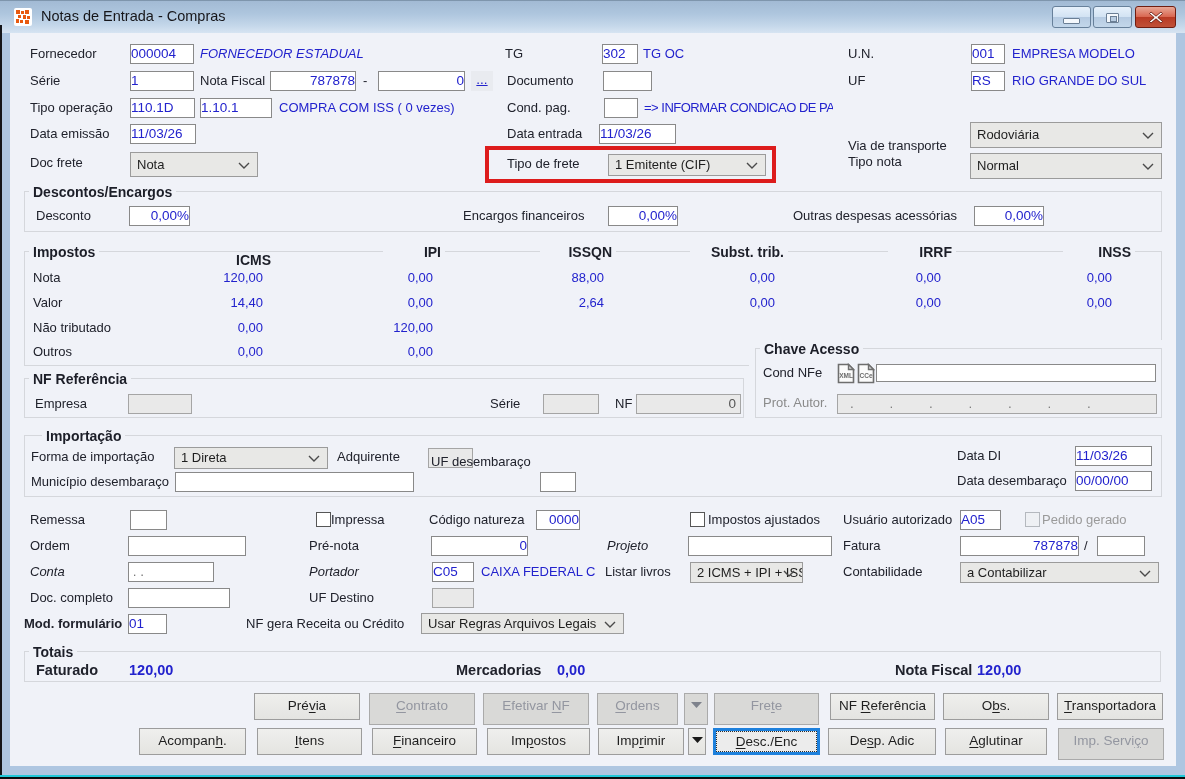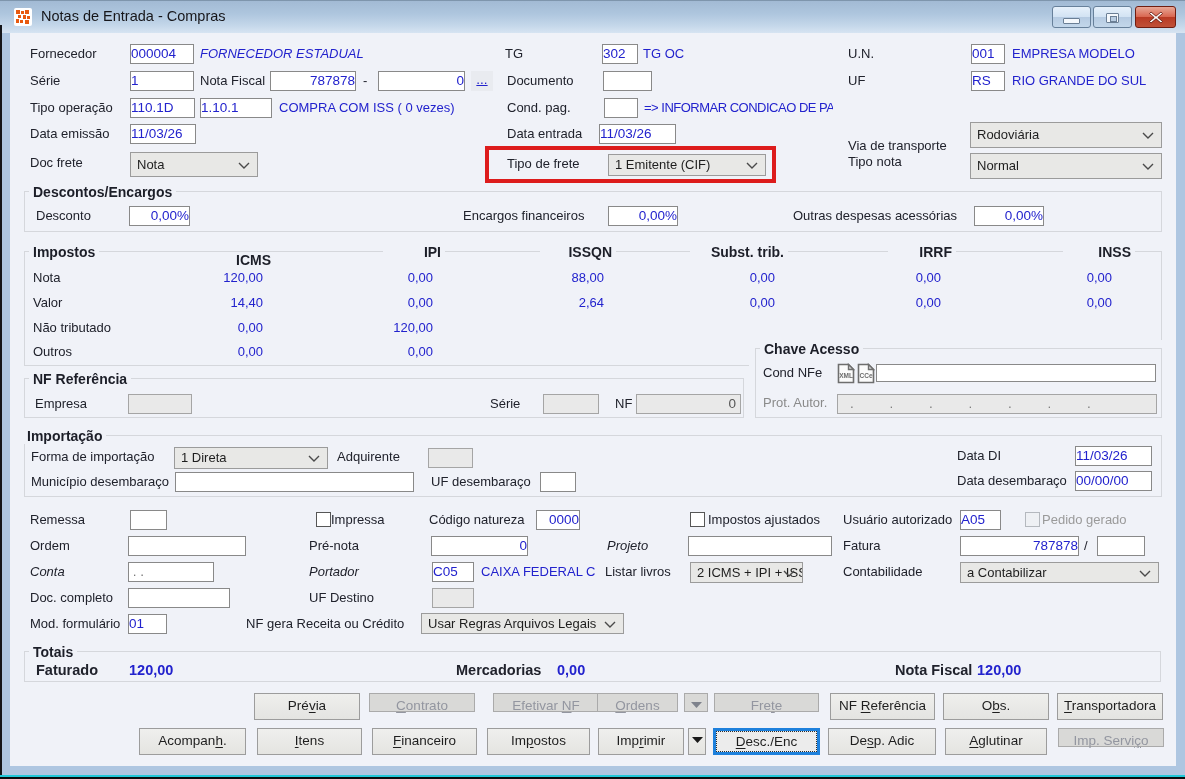--- a/index.html
+++ b/index.html
@@ -16,21 +16,21 @@
 .cmb{position:absolute;background:#e8e8e6;border:1px solid #9b9b9b;box-sizing:border-box;
   font-size:13px;color:#1e1e1e;line-height:20px;padding:0 6px;white-space:nowrap;overflow:hidden;}
 .cmb svg{position:absolute;right:7px;top:50%;margin-top:-3px;}
 .grp{position:absolute;border:1px solid #d5d7dc;box-sizing:border-box;}
 .gtt{position:absolute;font-size:14px;font-weight:bold;color:#1c1e28;background:#f0f2f8;
   padding:0 4px;height:16px;line-height:16px;white-space:nowrap;}
 .btn{position:absolute;background:linear-gradient(#efefed,#e4e4e1);border:1px solid #9c9c9c;
   box-sizing:border-box;font-size:13.5px;color:#1e1e1e;text-align:center;line-height:24px;
   height:27px;white-space:nowrap;}
 .btnd{position:absolute;background:#d9d9d7;border:1px solid #aaa;box-sizing:border-box;
-  font-size:13.5px;color:#9396a0;text-align:center;line-height:24px;height:19px;white-space:nowrap;}
+  font-size:13.5px;color:#9396a0;text-align:center;line-height:24px;height:32px;white-space:nowrap;}
 .it{font-style:italic;}
 .cb{position:absolute;width:15px;height:15px;background:#fff;border:1.5px solid #565656;box-sizing:border-box;}
 .cbd{position:absolute;width:15px;height:15px;background:#eef0f4;border:1.5px solid #b4b8be;box-sizing:border-box;}
 u{text-underline-offset:2px;}
 </style>
 </head>
 <body>
 
 <div class="abs" id="titlebar" style="left:0;top:0;width:1185px;height:33px;
   background:linear-gradient(#a2bad4 0%,#aec6de 40%,#c3d6e9 75%,#d7e4f2 100%);border-top:1px solid #7e95ac;box-sizing:border-box;"></div>
@@ -187,34 +187,34 @@
 <div class="grp" style="left:24px;top:378px;width:720px;height:40px;"></div>
 <div class="gtt" style="left:29px;top:371px;">NF Referência</div>
 <div class="lbl" style="left:35px;top:394px;">Empresa</div>
 <div class="dis" style="left:128px;top:394px;width:64px;height:20px;"></div>
 <div class="lbl" style="left:490px;top:394px;">Série</div>
 <div class="dis" style="left:543px;top:394px;width:56px;height:20px;"></div>
 <div class="lbl" style="left:615px;top:394px;">NF</div>
 <div class="dis rt" style="left:636px;top:394px;width:105px;height:20px;color:#555;">0</div>
 
 <div class="grp" style="left:24px;top:435px;width:1138px;height:62px;"></div>
-<div class="gtt" style="left:23px;top:428px;text-align:center;">Importação</div>
+<div class="gtt" style="left:42px;top:428px;text-align:center;">Importação</div>
 <div class="lbl" style="left:31px;top:447px;">Forma de importação</div>
 <div class="cmb" style="left:174px;top:447px;width:154px;height:22px;">1 Direta
  <svg width="12" height="7" viewBox="0 0 12 7">
       <polyline points="1,1 6,6 11,1" fill="none" stroke="#4a4a4a" stroke-width="1.4"></polyline>
     </svg>
 </div>
 <div class="lbl" style="left:337px;top:447px;">Adquirente</div>
 <div class="dis" style="left:428px;top:448px;width:45px;height:20px;"></div>
 <div class="lbl" style="left:957px;top:446px;">Data DI</div>
 <div class="inp" style="left:1075px;top:446px;width:77px;height:20px;">11/03/26</div>
 <div class="lbl" style="left:31px;top:472px;">Município desembaraço</div>
 <div class="inp" style="left:175px;top:472px;width:239px;height:20px;"></div>
-<div class="lbl" style="left:431px;top:472px;">UF desembaraço</div>
+<div class="lbl" style="left:431px;top:452px;">UF desembaraço</div>
 <div class="inp" style="left:540px;top:472px;width:36px;height:20px;"></div>
 <div class="lbl" style="left:957px;top:471px;">Data desembaraço</div>
 <div class="inp" style="left:1075px;top:471px;width:77px;height:20px;">00/00/00</div>
 
 <div class="lbl" style="left:30px;top:510px;">Remessa</div>
 <div class="inp" style="left:130px;top:510px;width:37px;height:20px;"></div>
 <div class="cb" style="left:316px;top:512px;"></div>
 <div class="lbl" style="left:331px;top:510px;">Impressa</div>
 <div class="lbl" style="left:429px;top:510px;">Código natureza</div>
 <div class="inp rt" style="left:536px;top:510px;width:44px;height:20px;">0000</div>
@@ -252,41 +252,41 @@
  <svg width="12" height="7" viewBox="0 0 12 7">
       <polyline points="1,1 6,6 11,1" fill="none" stroke="#4a4a4a" stroke-width="1.4"></polyline>
     </svg>
 </div>
 
 <div class="lbl" style="left:30px;top:588px;">Doc. completo</div>
 <div class="inp" style="left:128px;top:588px;width:102px;height:20px;"></div>
 <div class="lbl" style="left:309px;top:588px;">UF Destino</div>
 <div class="dis" style="left:432px;top:588px;width:42px;height:20px;"></div>
 
-<div class="lbl" style="left:30px;top:614px;">Mod. formulário</div>
+<div class="lbl" style="left:24px;top:614px;font-weight:bold;">Mod. formulário</div>
 <div class="inp" style="left:128px;top:614px;width:39px;height:20px;">01</div>
 <div class="lbl" style="left:246px;top:614px;">NF gera Receita ou Crédito</div>
 <div class="cmb" style="left:421px;top:613px;width:203px;height:21px;">Usar Regras Arquivos Legais
  <svg width="12" height="7" viewBox="0 0 12 7">
       <polyline points="1,1 6,6 11,1" fill="none" stroke="#4a4a4a" stroke-width="1.4"></polyline>
     </svg>
 </div>
 
 <div class="grp" style="left:24px;top:651px;width:1137px;height:31px;"></div>
 <div class="gtt" style="left:29px;top:644px;">Totais</div>
 <div class="lbl" style="left:36px;top:660px;font-weight:bold;font-size:14.5px;">Faturado</div>
 <div class="bl" style="left:129px;top:660px;font-weight:bold;font-size:14.5px;">120,00</div>
 <div class="lbl" style="left:456px;top:660px;font-weight:bold;font-size:14.5px;">Mercadorias</div>
 <div class="bl" style="left:557px;top:660px;font-weight:bold;font-size:14.5px;">0,00</div>
 <div class="lbl" style="left:895px;top:660px;font-weight:bold;font-size:14.5px;">Nota Fiscal</div>
 <div class="bl" style="left:977px;top:660px;font-weight:bold;font-size:14.5px;">120,00</div>
 
 <div class="btn" style="left:254px;top:693px;width:106px;">Pré<u>v</u>ia</div>
 <div class="btnd" style="left:369px;top:693px;width:106px;"><u>C</u>ontrato</div>
-<div class="btnd" style="left:493px;top:693px;width:106px;">Efetivar <u>N</u>F</div>
+<div class="btnd" style="left:483px;top:693px;width:106px;">Efetivar <u>N</u>F</div>
 <div class="btnd" style="left:597px;top:693px;width:81px;"><u>O</u>rdens</div>
 <div class="btnd" style="left:684px;top:693px;width:24px;"><svg width="11" height="6" viewBox="0 0 11 6" style="vertical-align:2px;">
       <path d="M0 0 H11 L5.5 6 Z" fill="#7e828c"></path>
     </svg></div>
 <div class="btnd" style="left:714px;top:693px;width:105px;">Fre<u>t</u>e</div>
 <div class="btn" style="left:830px;top:693px;width:105px;">NF <u>R</u>eferência</div>
 <div class="btn" style="left:943px;top:693px;width:106px;">O<u>b</u>s.</div>
 <div class="btn" style="left:1057px;top:693px;width:106px;"><u>T</u>ransportadora</div>
 
 <div class="btn" style="left:139px;top:728px;width:107px;">Acompan<u>h</u>.</div>

